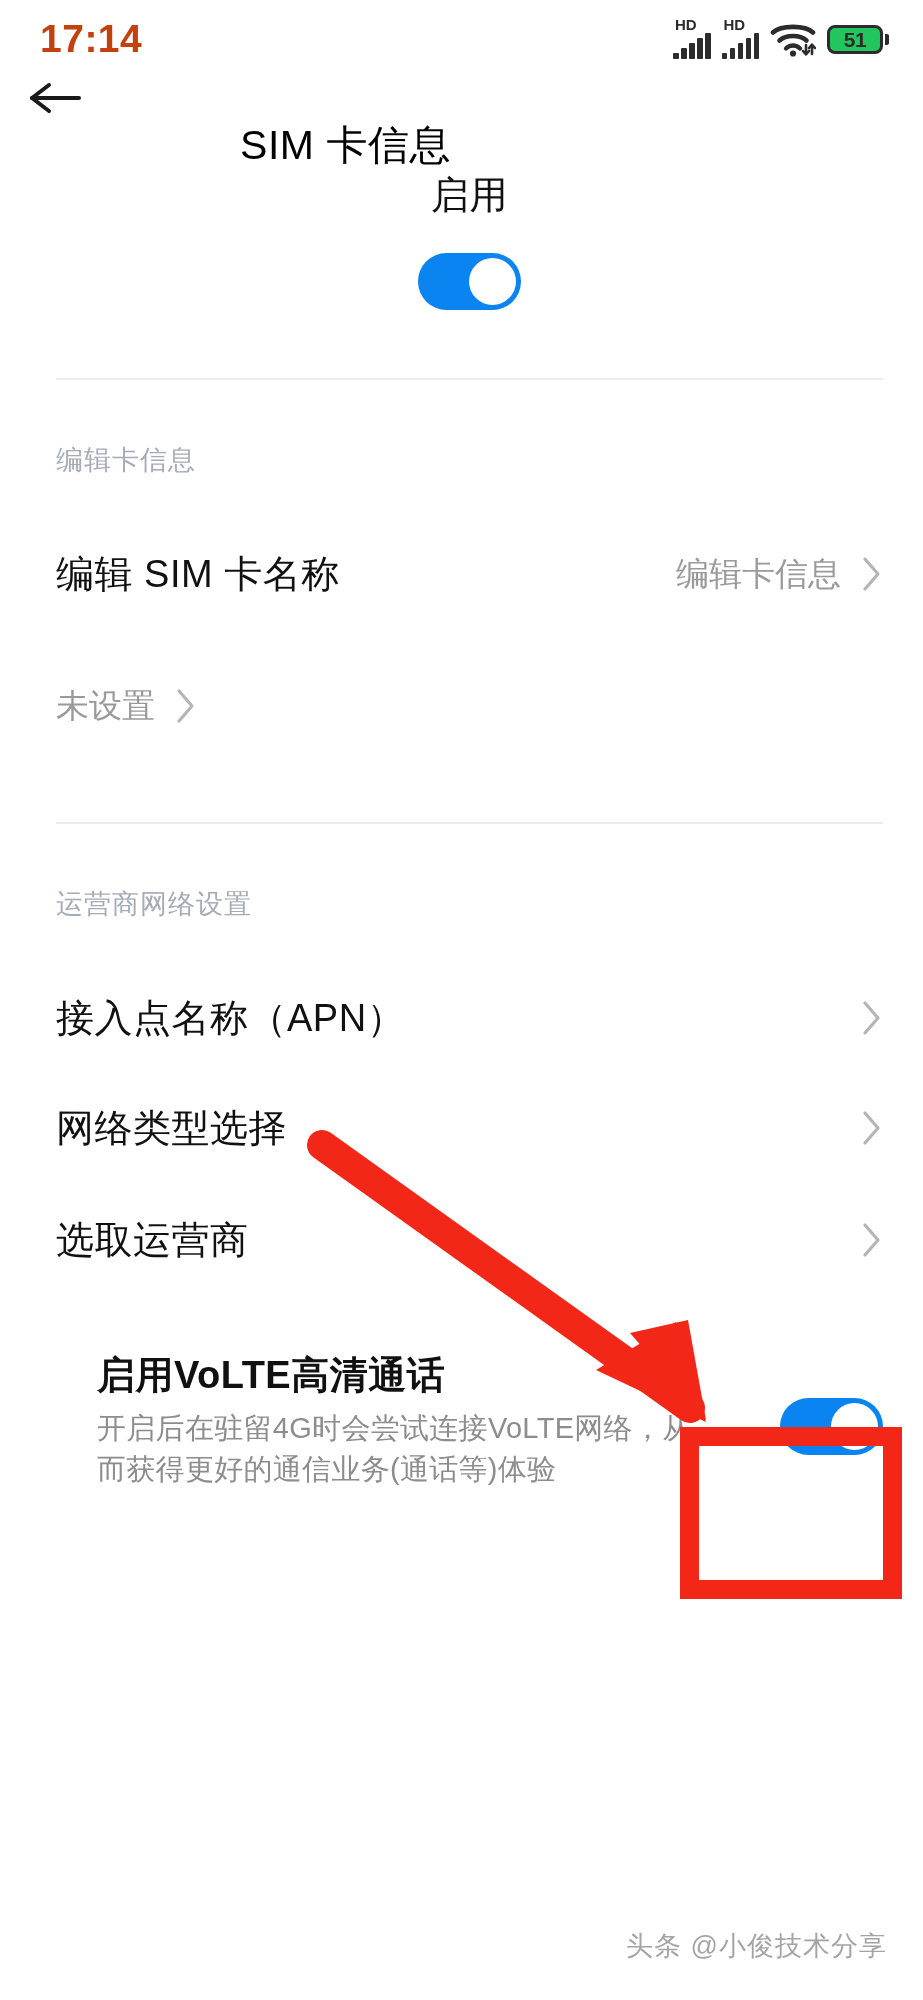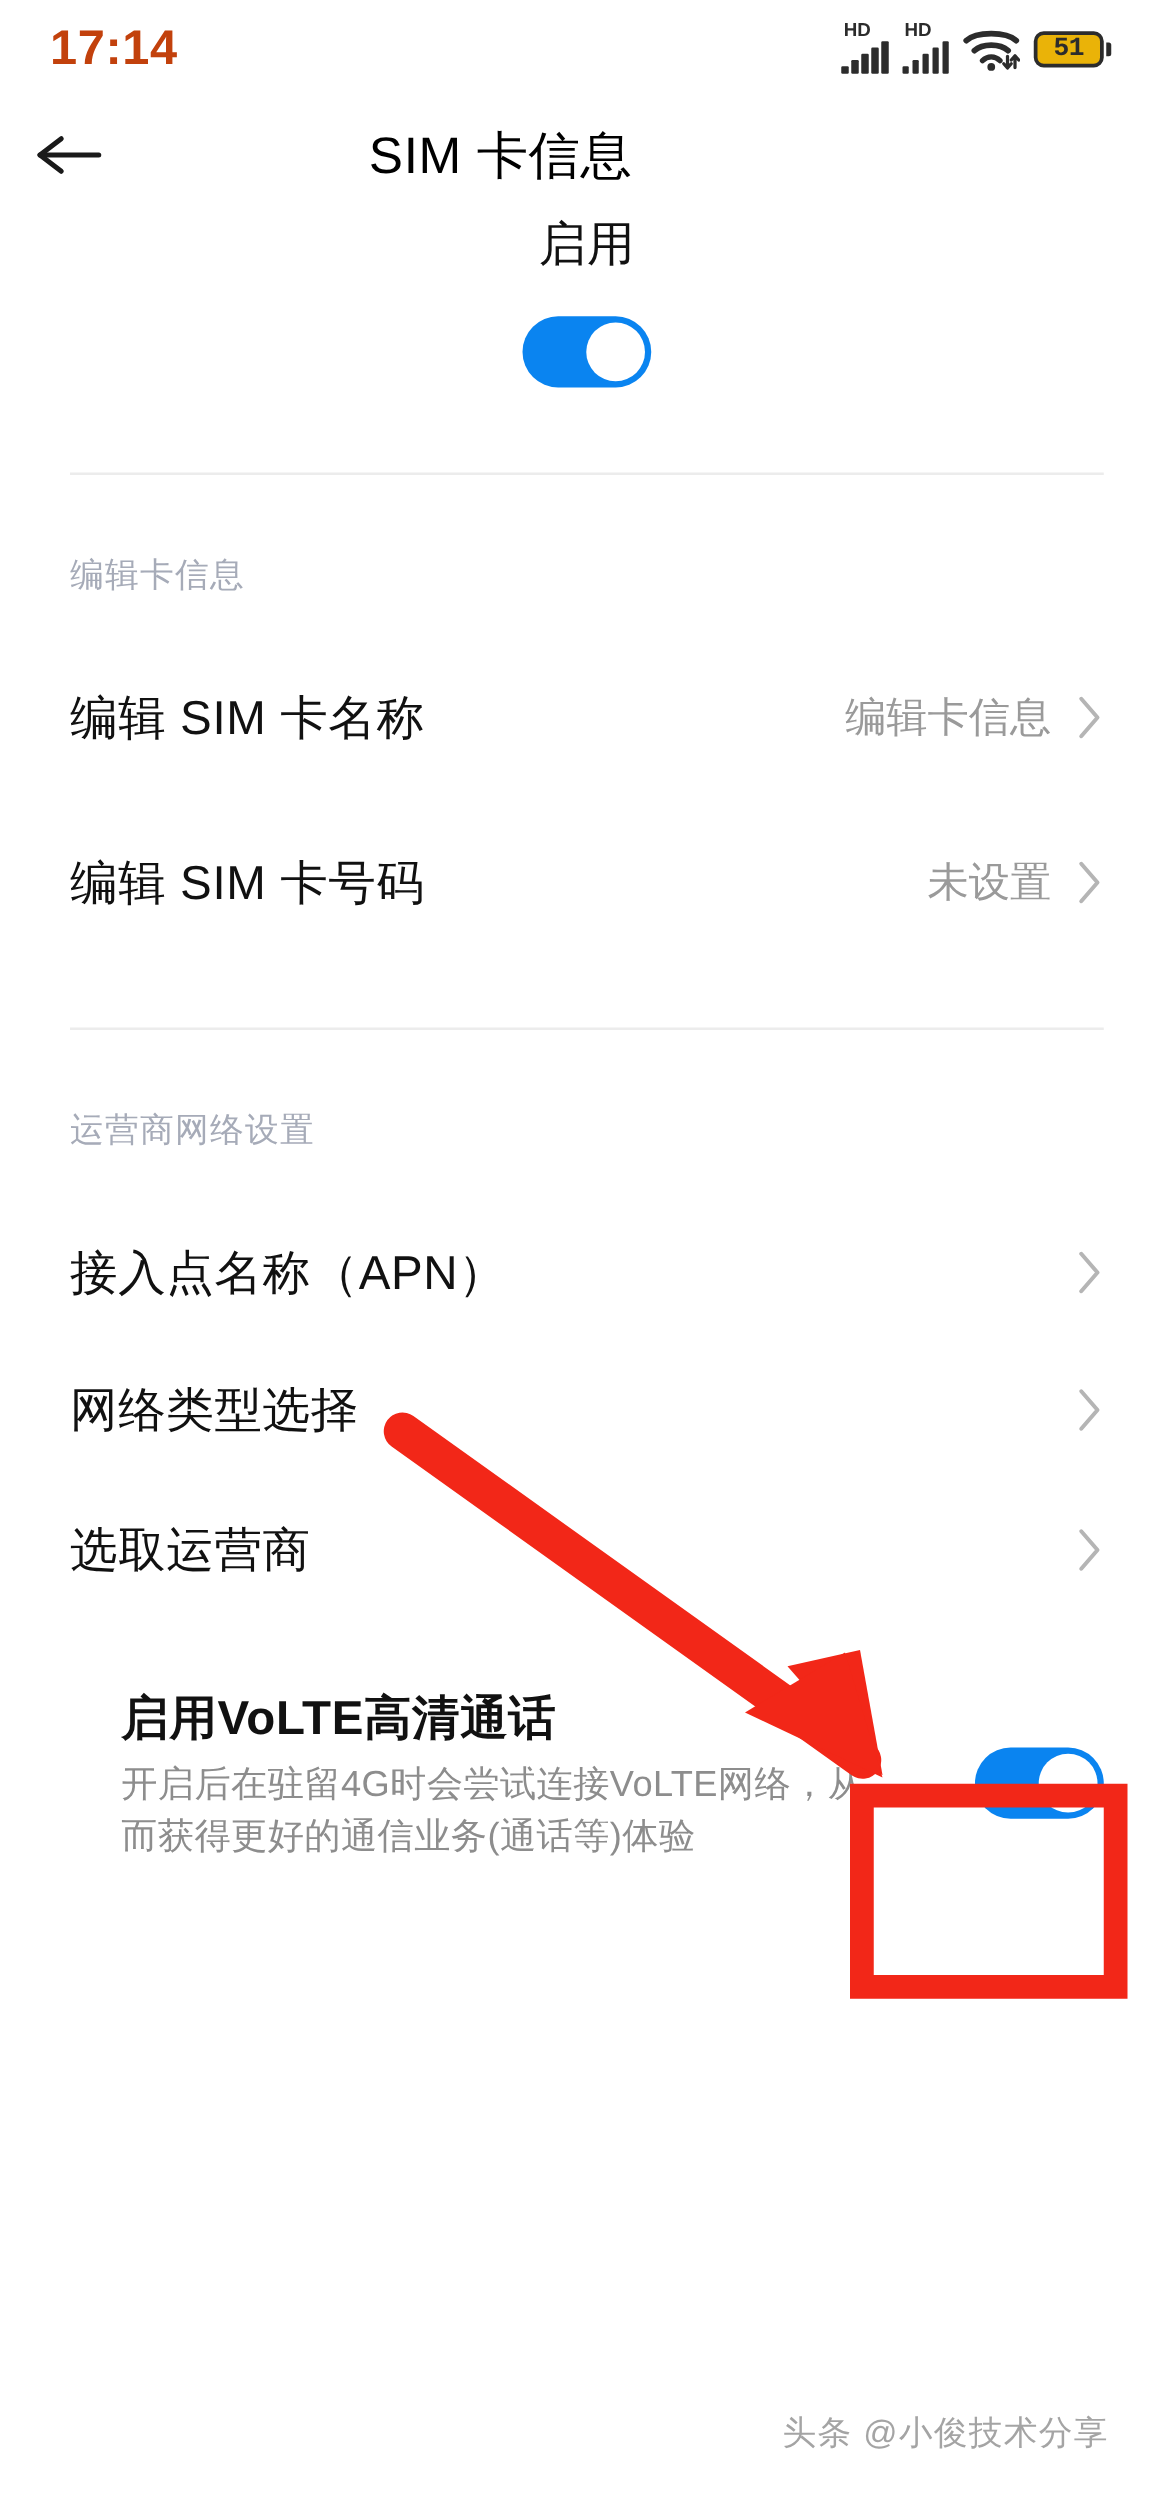--- a/index.html
+++ b/index.html
@@ -47,37 +47,36 @@
   .bars i:nth-child(5){ height: 26px; }
   .wifi-ic { display:block; margin-bottom: 1px; }
   .battery {
     display: flex; align-items: center;
   }
   .batt-body {
     width: 56px; height: 29px;
     border: 3px solid #2c2c2c;
     border-radius: 8px;
     display:flex; align-items:center; justify-content:center;
-    background:#eab308;
-    font-family:Liberation Mono, monospace;
+    background:#22c55e;
   }
   .batt-num {
     font-size: 21px; font-weight: 600; color:#2c2c2c; line-height:1;
     letter-spacing: -0.5px;
   }
   .batt-tip {
     width: 4px; height: 11px; background:#2c2c2c;
     border-radius: 0 2px 2px 0; margin-left: 2px;
   }
 
   
   .appbar {
     position: absolute; top: 78px; left: 0;
     width: 801px; height: 92px;
-    display: flex; align-items: center;
+    display: flex;  flex-direction: column;
   }
   .back-btn {
     width: 110px; height: 92px;
     display:flex; align-items:center; justify-content:center;
     cursor: pointer;
   }
   .back-arrow { display:block; }
   .appbar-title {
     flex: 1;
     text-align: center;
@@ -263,21 +262,20 @@
         <span class="row-value">编辑卡信息</span>
         <svg class="chev" width="22" height="38" viewBox="0 0 22 38">
           <path d="M4 4 L17 19 L4 34" stroke="#b5b5b5" stroke-width="3.2" fill="none" stroke-linecap="round" stroke-linejoin="round"></path>
         </svg>
       </div>
     </div>
 
     <div style="height:32px;"></div>
 
     <div class="row" style="height:100px;">
-      <span class="row-title">编辑 SIM 卡号码</span>
       <div class="row-right">
         <span class="row-value">未设置</span>
         <svg class="chev" width="22" height="38" viewBox="0 0 22 38">
           <path d="M4 4 L17 19 L4 34" stroke="#b5b5b5" stroke-width="3.2" fill="none" stroke-linecap="round" stroke-linejoin="round"></path>
         </svg>
       </div>
     </div>
 
     <div style="height:66px;"></div>
     <div class="divider"></div>

